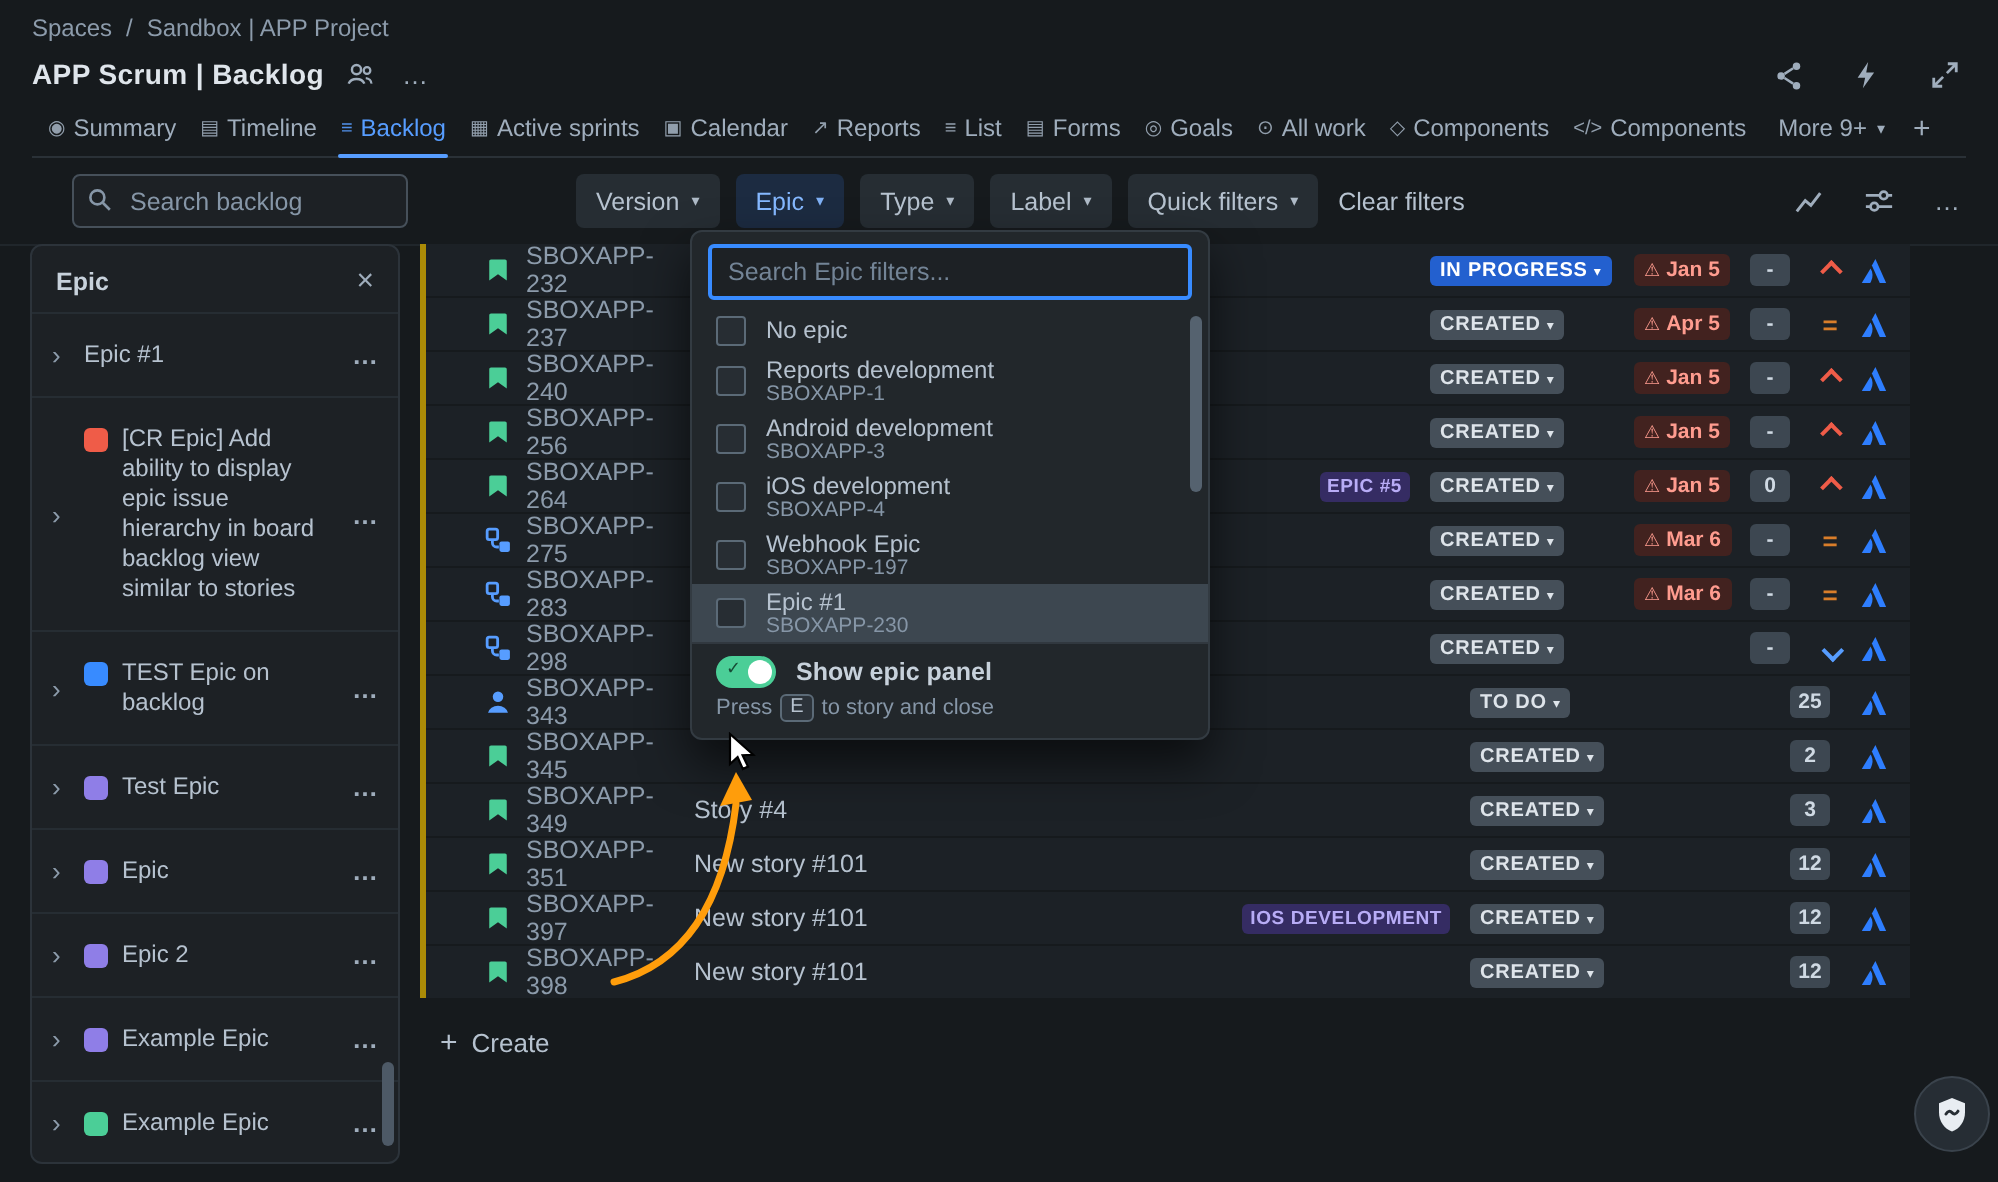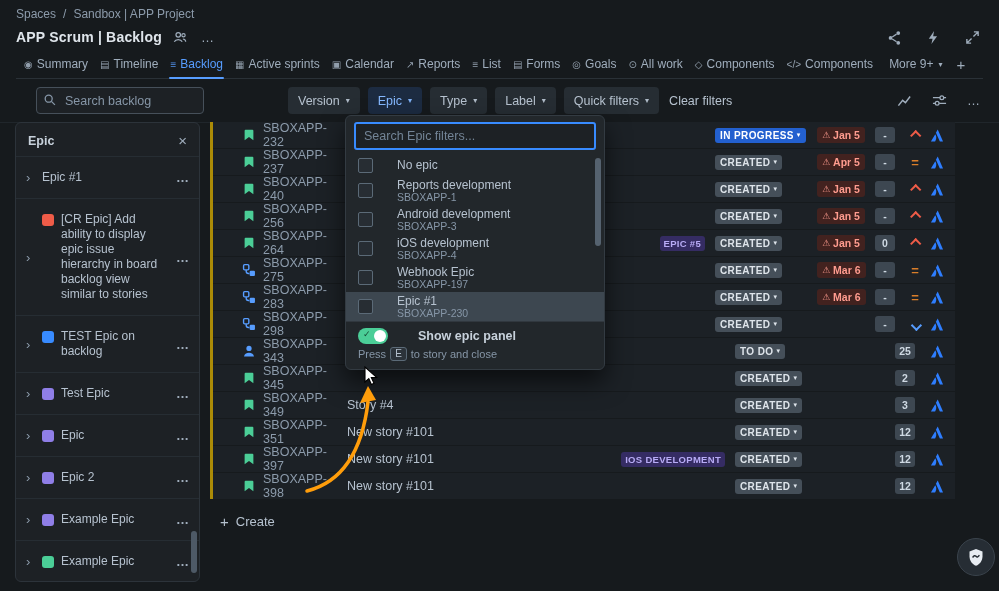--- a/index.html
+++ b/index.html
@@ -93,33 +93,33 @@
   .plus{font-size:15px;line-height:1;}
 
   
   .epic-dropdown{position:absolute;left:345px;top:115px;width:258px;background:#22272b;border:1px solid #333b42;
        border-radius:6px;box-shadow:0 12px 24px rgba(0,0,0,.6);z-index:50;}
   .dd-search{padding:6px 8px 4px;}
   .dd-input{width:100%;box-sizing:border-box;height:28px;background:#1d2125;border:2px solid #388bff;border-radius:3px;
        color:#b6c2cf;font-size:12.5px;padding:0 8px;outline:none;}
   .dd-input::placeholder{color:#738496;}
   .dd-options{position:relative;}
-  .dd-option{display:flex;align-items:center;gap:24px;padding:2px 12px;min-height:18px;cursor:pointer;}
+  .dd-option{display:flex;align-items:center;gap:10px;padding:2px 12px;min-height:18px;cursor:pointer;}
   .dd-option.highlighted{background:#3d4750;}
   .checkbox{width:13px;height:13px;background:#272d33;border:1px solid #5b6a77;border-radius:2px;flex:none;}
   .opt-texts{display:flex;flex-direction:column;}
   .opt-name{font-size:12px;color:#b6c2cf;line-height:14px;}
   .opt-key{font-size:10.5px;color:#8696a7;line-height:11px;}
   .dd-scroll{position:absolute;right:3px;top:4px;width:6px;height:88px;background:#55626f;border-radius:3px;}
   .dd-footer{border-top:1px solid #31383f;padding:6px 12px 8px;}
   .toggle-row{display:flex;align-items:center;gap:10px;}
   .toggle{position:relative;width:30px;height:16px;border-radius:9px;background:#4bce97;flex:none;cursor:pointer;}
   .toggle-knob{position:absolute;right:2px;top:2px;width:12px;height:12px;border-radius:50%;background:#fff;}
   .toggle-check{position:absolute;left:5px;top:1px;font-size:9px;color:#164b35;font-weight:700;}
-  .toggle-label{font-size:12.5px;font-weight:600;color:#c7d1db;margin-left:20px;}
+  .toggle-label{font-size:12.5px;font-weight:600;color:#c7d1db;}
   .toggle-hint{margin-top:3px;display:flex;align-items:center;gap:4px;font-size:11px;color:#8696a7;line-height:12px;}
   .keycap{border:1px solid #5b6a77;background:#2c333a;border-radius:3px;padding:0 4px;font-size:10px;line-height:12px;color:#b6c2cf;}
 
   
   .annotation{position:absolute;left:0;top:0;width:999px;height:591px;pointer-events:none;z-index:60;}
   .cursor{position:absolute;left:364px;top:366px;z-index:70;pointer-events:none;}
   .shield-btn{position:absolute;left:957px;top:538px;width:38px;height:38px;border-radius:50%;background:#262d34;
        border:1px solid #3a434c;display:flex;align-items:center;justify-content:center;z-index:40;cursor:pointer;}
 </style>
 </head>

